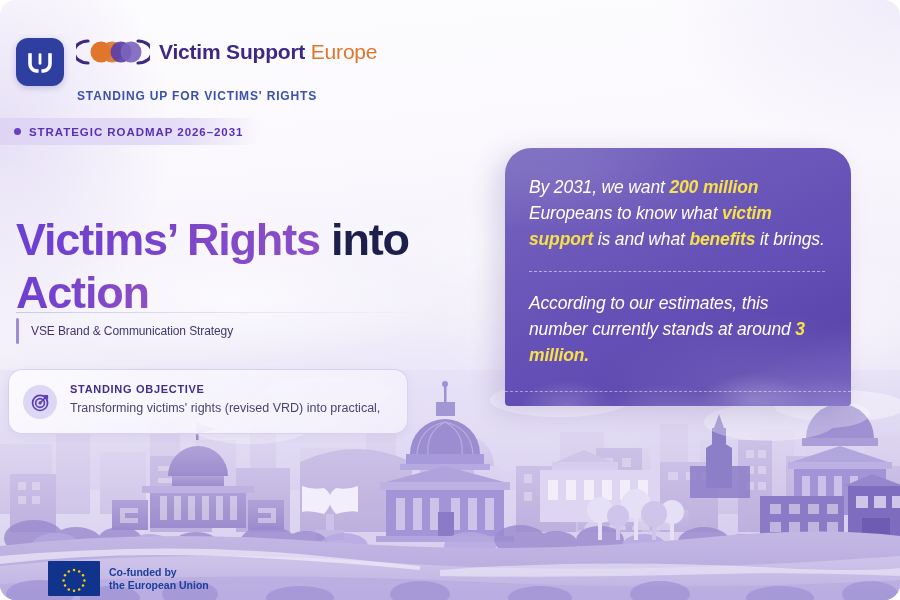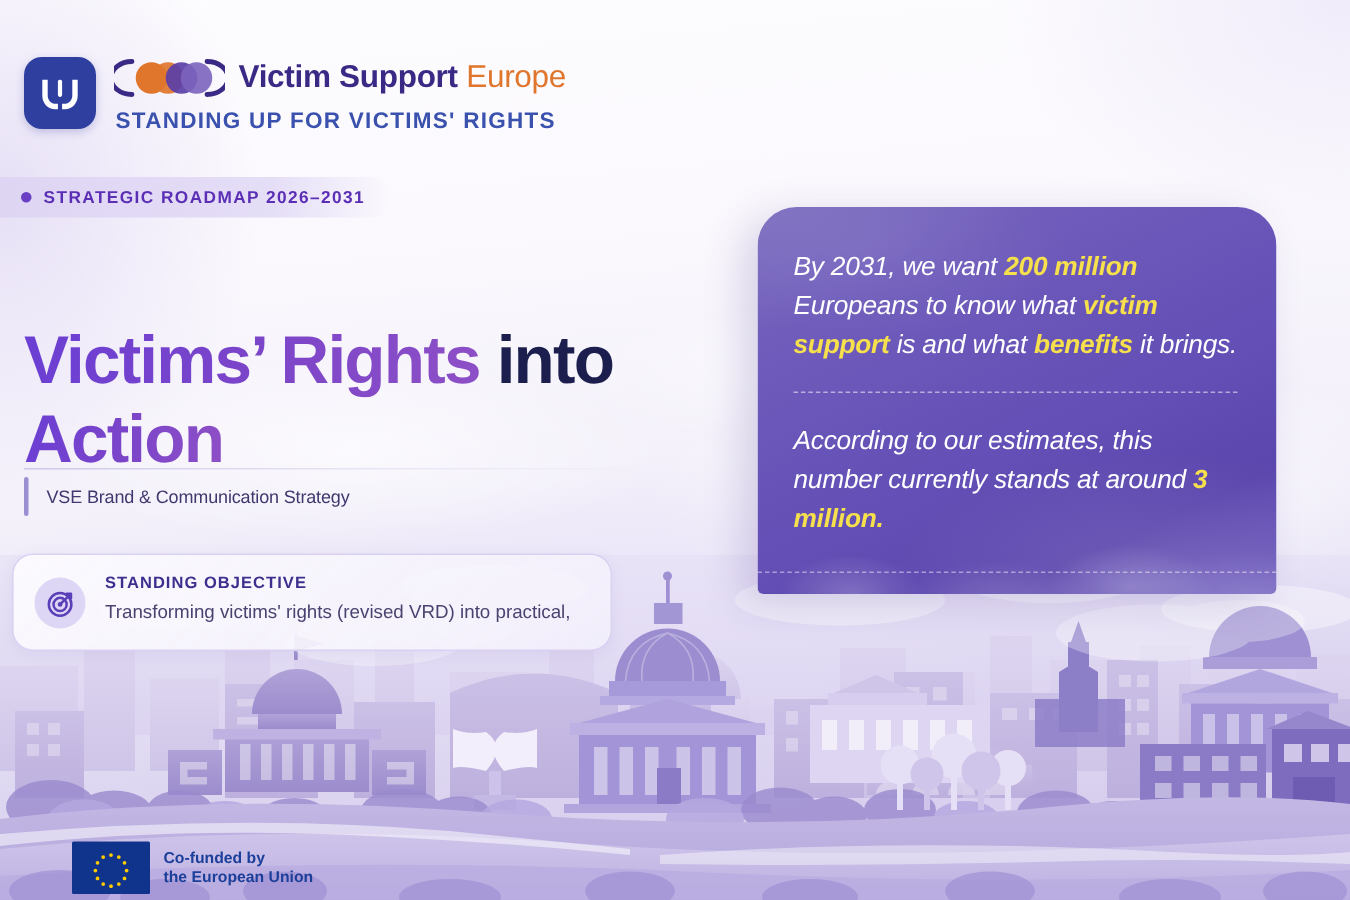--- a/index.html
+++ b/index.html
@@ -11,20 +11,21 @@
     position: relative;
   }
 
   
   #poster {
     position: relative;
     width: 900px;
     height: 600px;
     overflow: hidden;
     background: linear-gradient(175deg, #fdfcfe 0%, #faf8fd 30%, #f3f0fa 52%, #e8e3f6 66%, #ded7f1 78%, #cfc5e9 100%);
+    border-radius: 16px;
   }
 
   
   .sky-wash {
     position: absolute; left: 0; right: 0; top: 0; height: 470px;
     background:
       radial-gradient(ellipse 420px 120px at 80% 330px, rgba(255,255,255,.75), rgba(255,255,255,0) 70%),
       radial-gradient(ellipse 300px 90px at 26% 300px, rgba(255,255,255,.6), rgba(255,255,255,0) 70%),
       radial-gradient(ellipse 520px 150px at 50% 410px, rgba(236,230,250,.8), rgba(255,255,255,0) 72%),
       radial-gradient(ellipse 260px 70px at 62% 250px, rgba(255,255,255,.5), rgba(255,255,255,0) 70%);
@@ -55,22 +56,22 @@
   }
   .brand-text { padding-top: 1px; }
   .brand-row1 { display: flex; align-items: center; gap: 9px; }
   .vse-logo-mark { flex: none; display: block; }
   .brand-name {
     font-size: 21px; font-weight: 700; letter-spacing: -.2px;
     color: #3a2a86; white-space: nowrap;
   }
   .brand-name .eu { color: #e0752c; font-weight: 400; }
   .brand-tag {
-    margin-top: 7px; margin-left: 1px;
-    font-size: 15px; font-weight: 700; letter-spacing: .85px;
+    margin-top: 24px; margin-left: 1px;
+    font-size: 12px; font-weight: 700; letter-spacing: .85px;
     color: #3a52ae;
   }
 
   
   .pill-wrap { position: absolute; left: 0; top: 118px; }
   .pill {
     display: inline-flex; align-items: center; gap: 8px;
     height: 27px; padding: 0 18px 0 16px;
     border-radius: 0 14px 14px 0;
     background: linear-gradient(90deg, rgba(221,212,243,.92) 0%, rgba(226,218,246,.88) 70%, rgba(226,218,246,0) 100%);
@@ -125,21 +126,21 @@
     margin-top: 2px;
   }
   .obj-title {
     font-size: 11px; font-weight: 700; letter-spacing: .7px;
     color: #3c2f8e; margin-bottom: 5px;
   }
   .obj-body { font-size: 12.5px; line-height: 17px; color: #4a4370; }
 
   
   .quote-card {
-    position: absolute; left: 505px; top: 138px; width: 346px; height: 258px;
+    position: absolute; left: 505px; top: 148px; width: 346px; height: 258px;
     border-radius: 26px 26px 4px 4px;
     background:
       radial-gradient(ellipse 260px 120px at 78% 96%, rgba(255,255,255,.13), rgba(255,255,255,0) 70%),
       radial-gradient(ellipse 200px 90px at 20% 10%, rgba(255,255,255,.08), rgba(255,255,255,0) 70%),
       linear-gradient(155deg, #7e6fc0 0%, #6f5cbb 22%, #6450b6 55%, #5b46ad 80%, #6e5bbd 100%);
     box-shadow: -10px 6px 26px rgba(70,50,140,.18);
     overflow: hidden;
   }
   .qc-clouds {
     position:absolute; left:0; right:0; bottom:0; height:120px;

